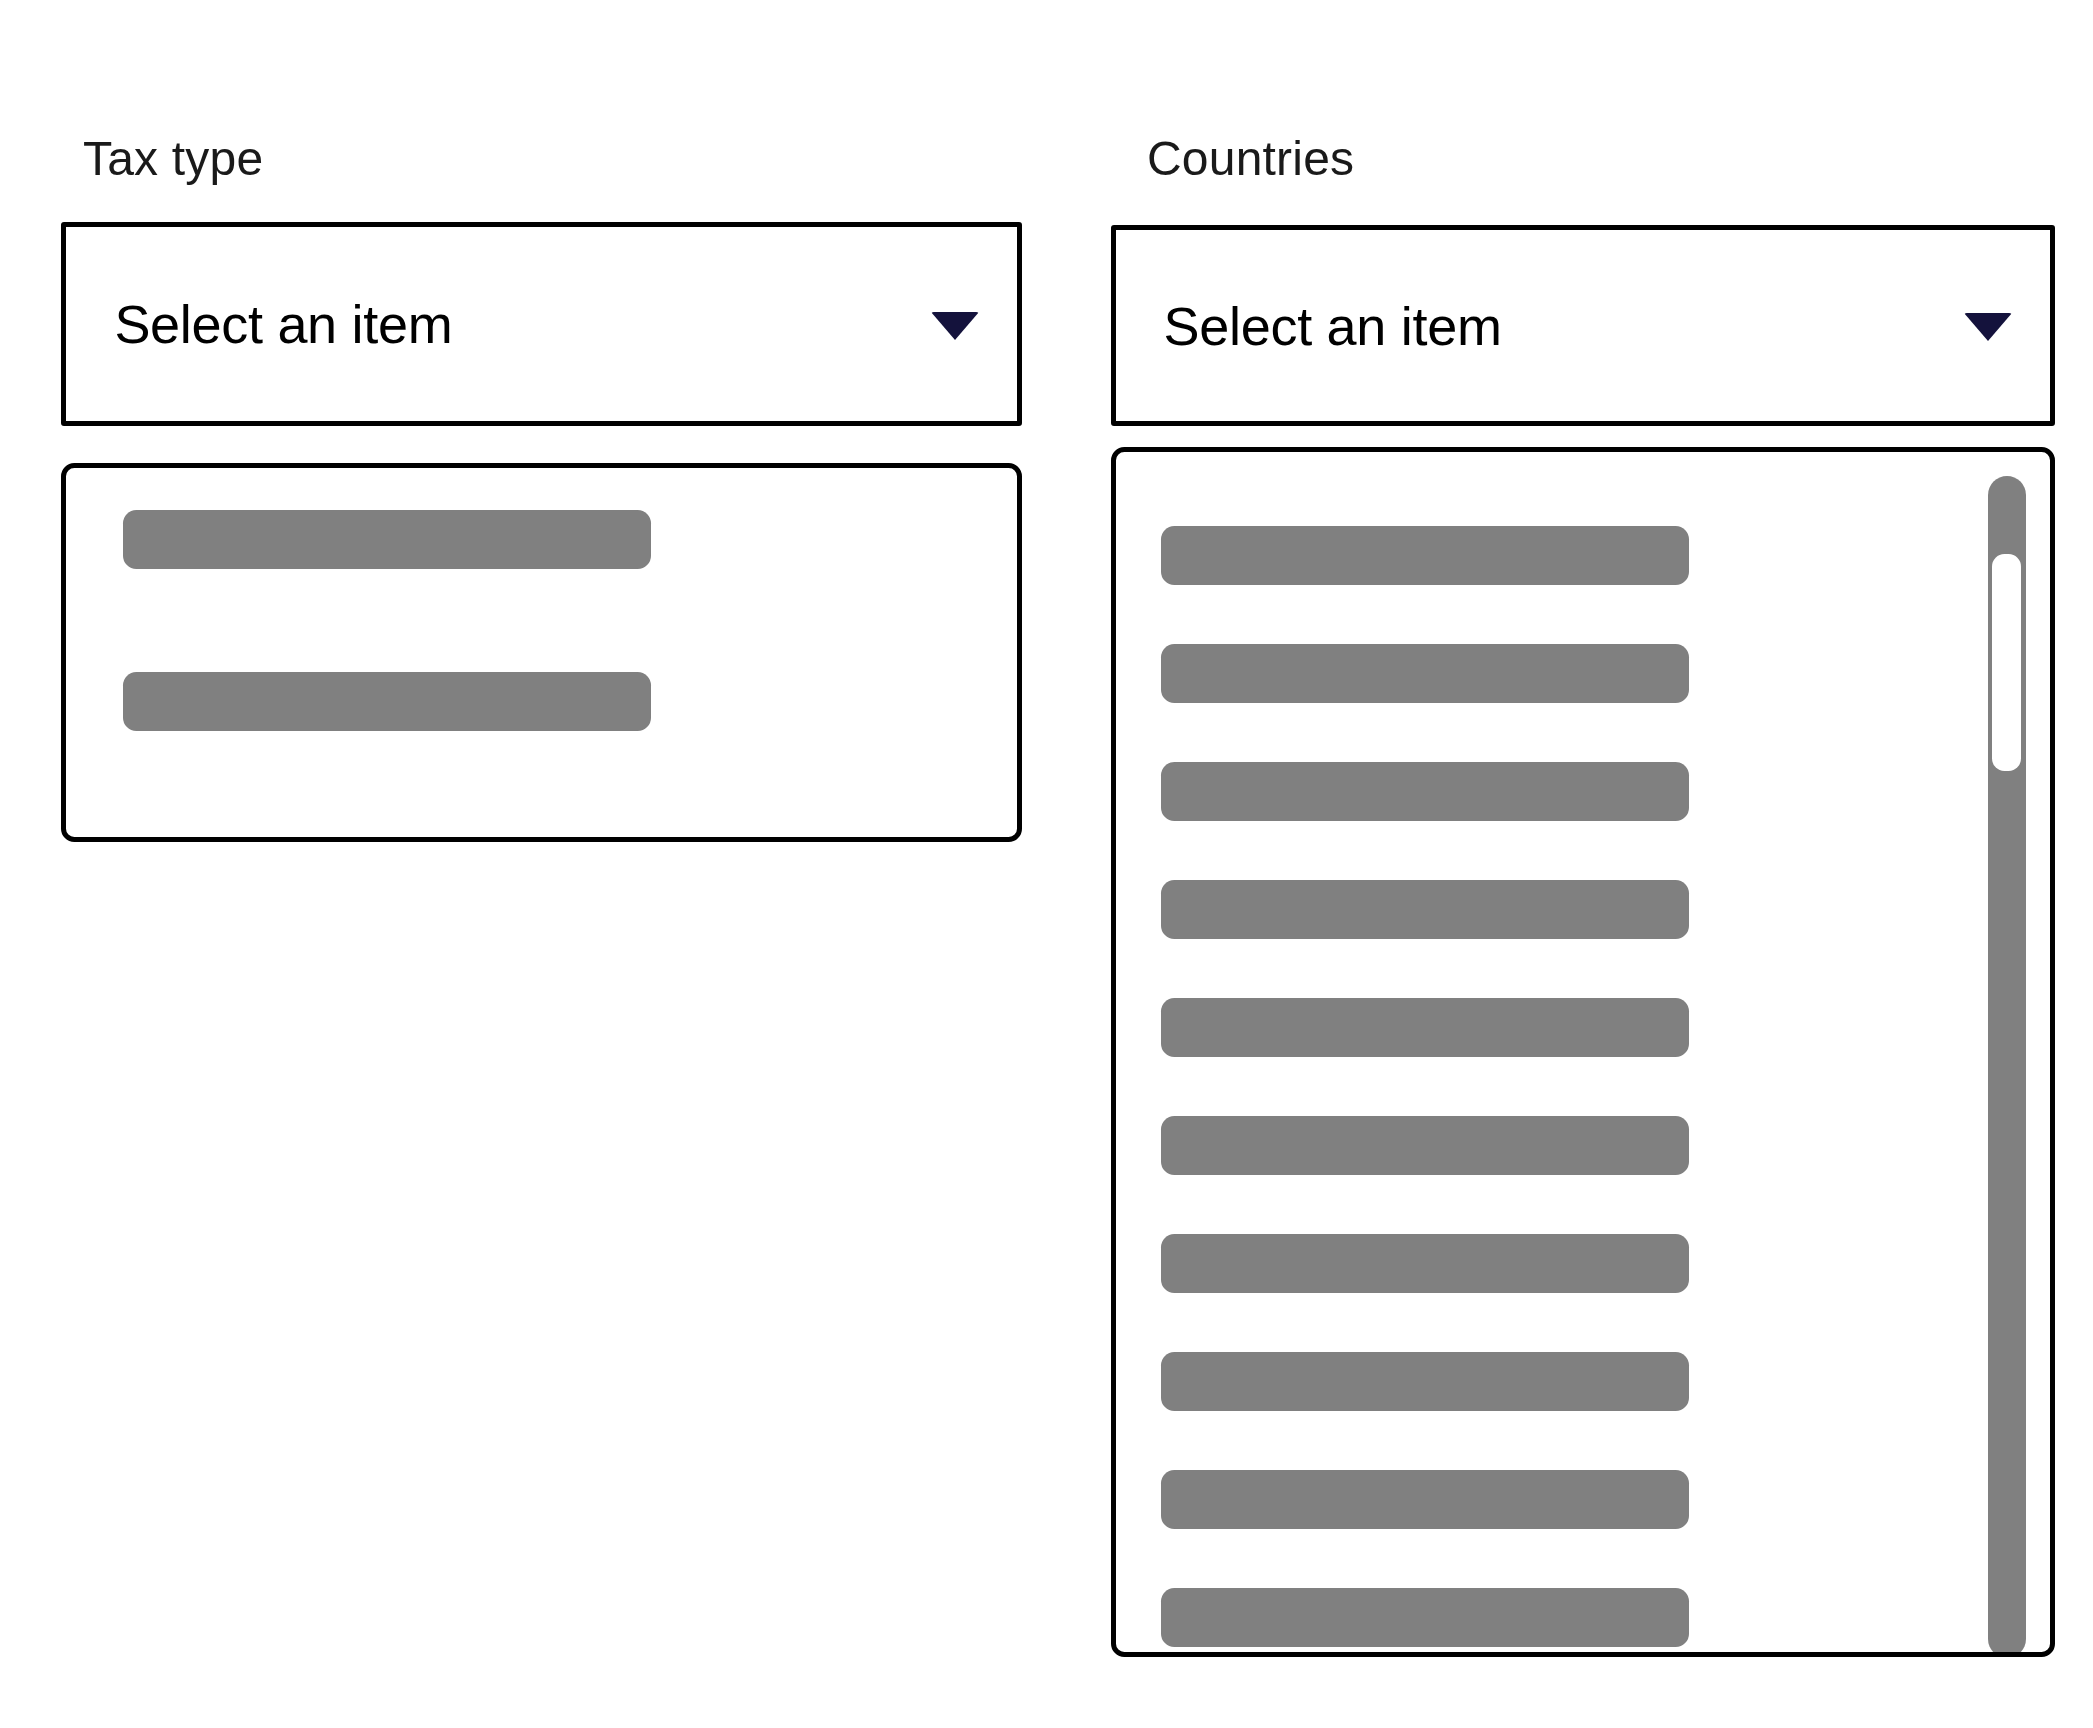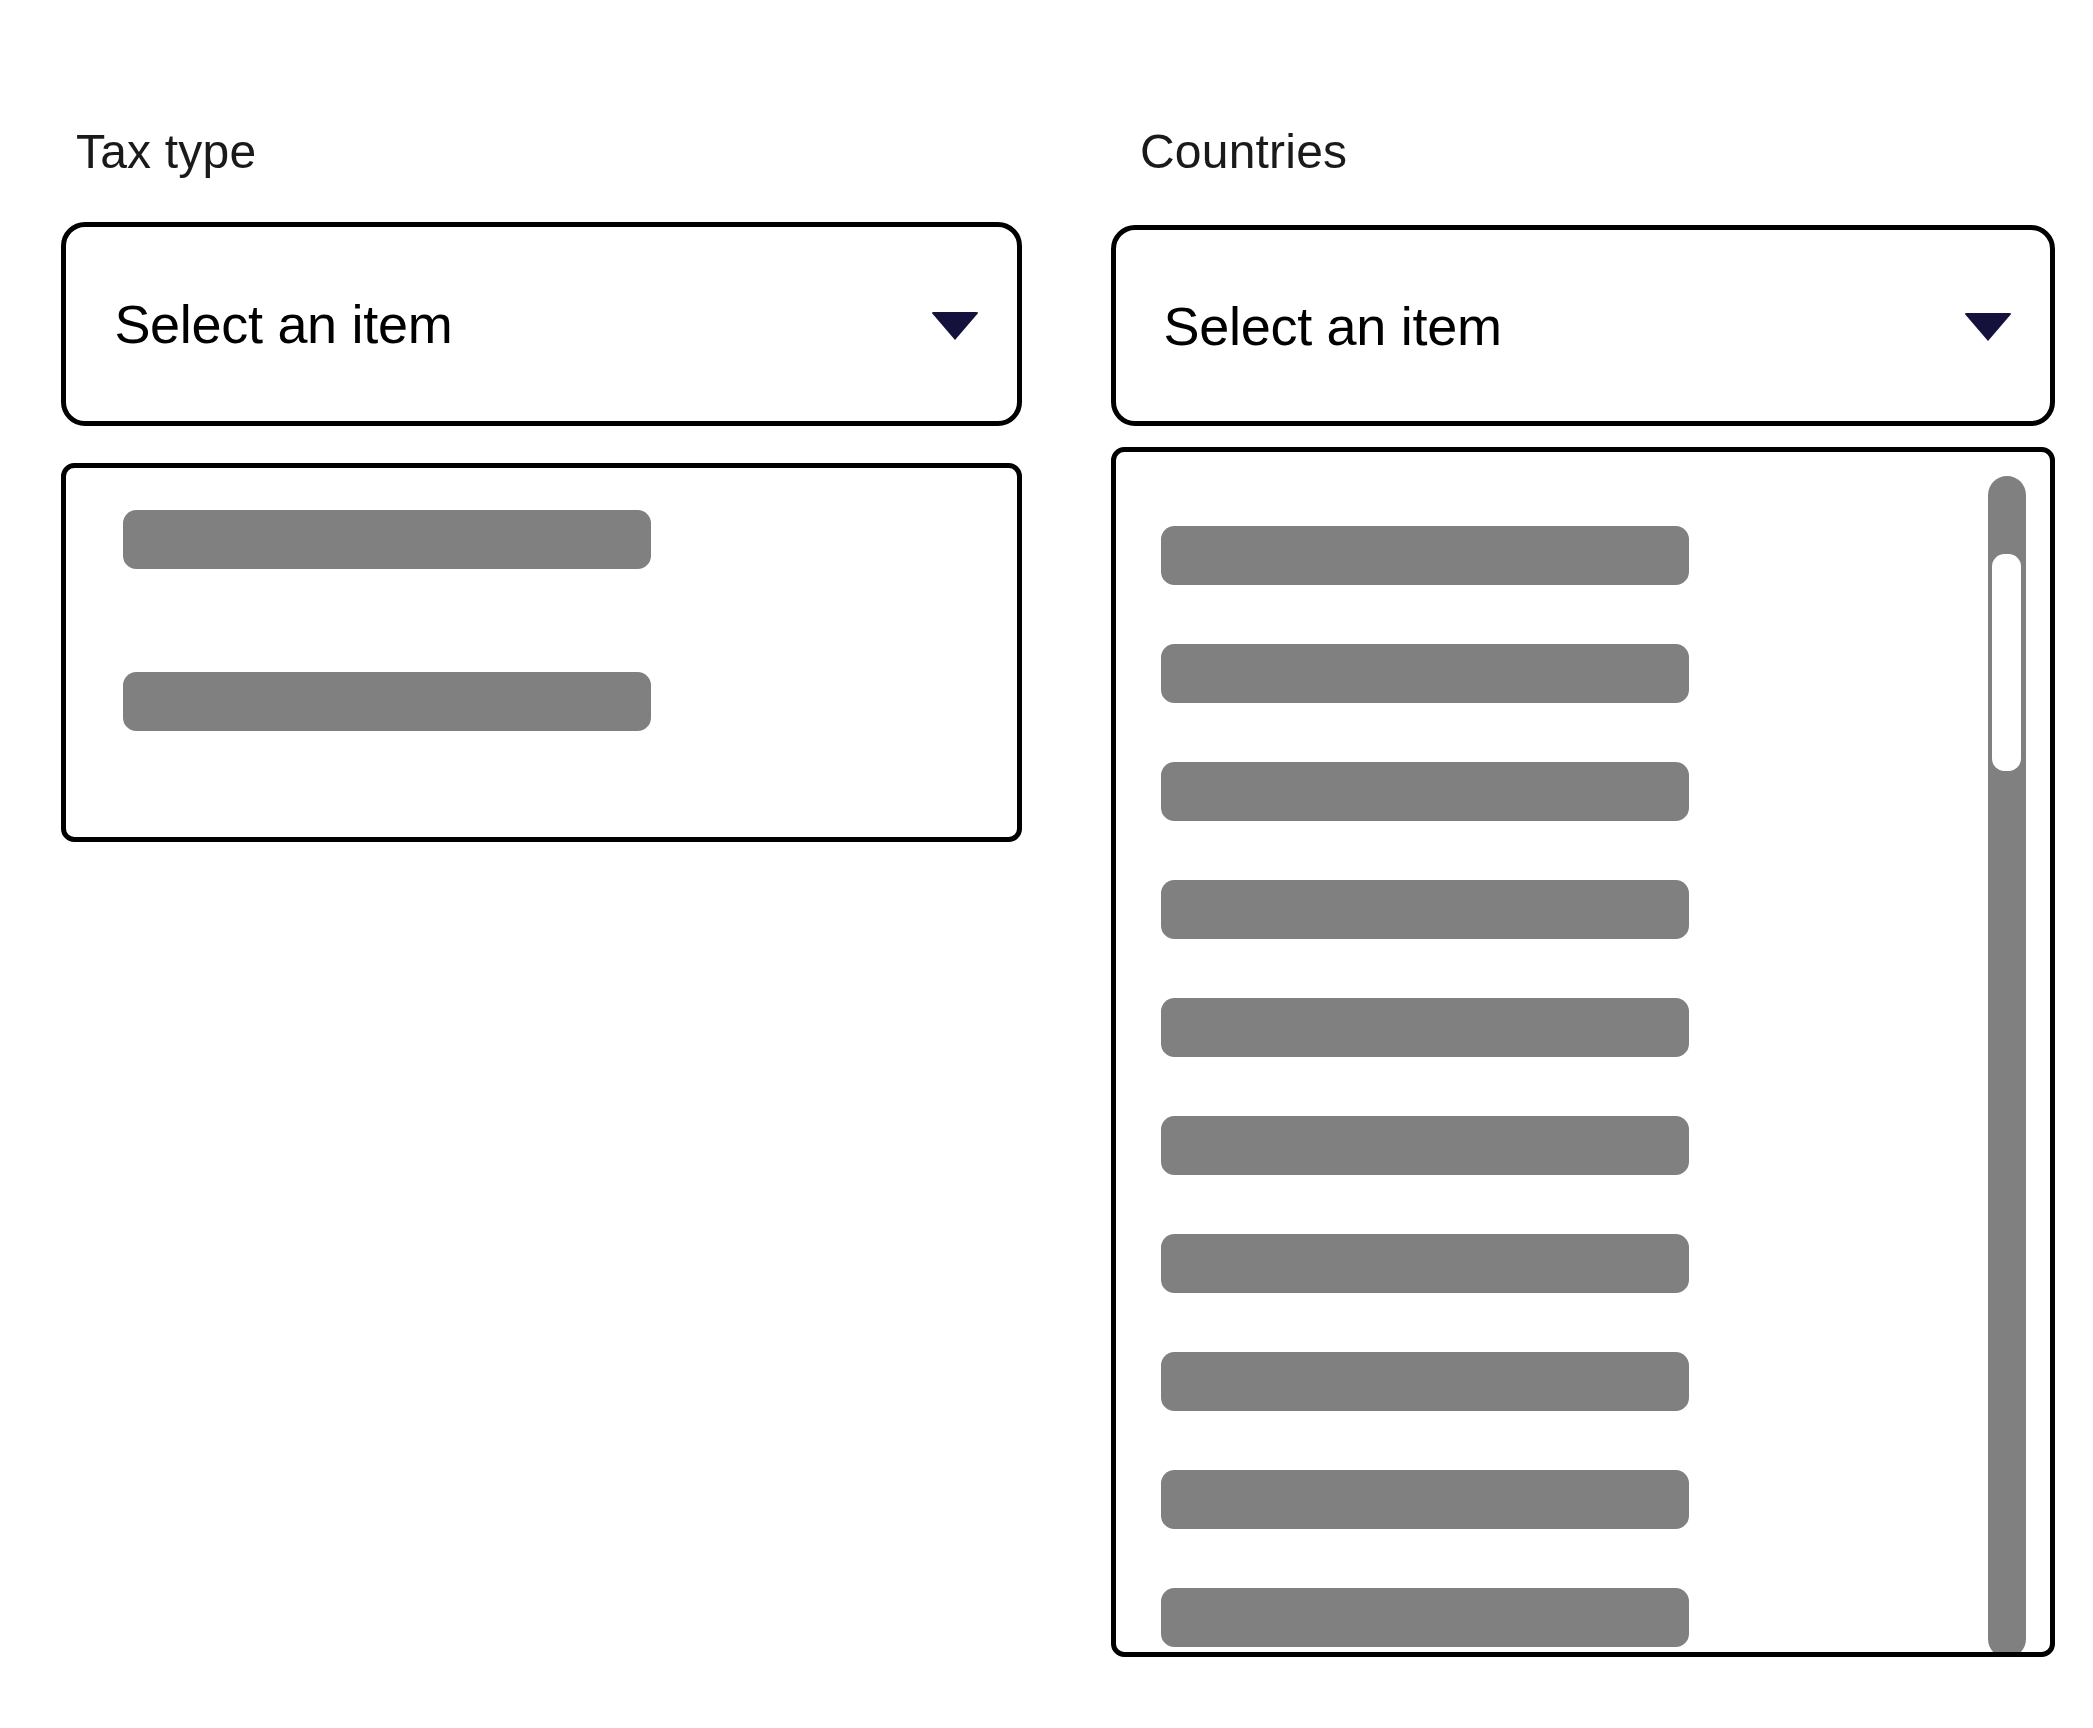--- a/index.html
+++ b/index.html
@@ -22,30 +22,30 @@
   .field-group {
     position: absolute;
   }
   .field-label {
     font-size: 48px;
     line-height: 1;
     color: #1a1a1a;
     font-weight: 400;
     letter-spacing: 0.2px;
     white-space: nowrap;
-    margin: 6px;
+    margin: 13px;
     padding: 0;
   }
 
   
   .select-control {
     position: absolute;
     background: #ffffff;
     border: 5.7px solid #000000;
-    border-radius: 24px;
+    border-radius: 3px;
     display: flex;
     align-items: center;
     justify-content: space-between;
     padding: 0 38px 0 48px;
     cursor: pointer;
   }
   .select-value {
     font-size: 54px;
     line-height: 1;
     color: #000000;

